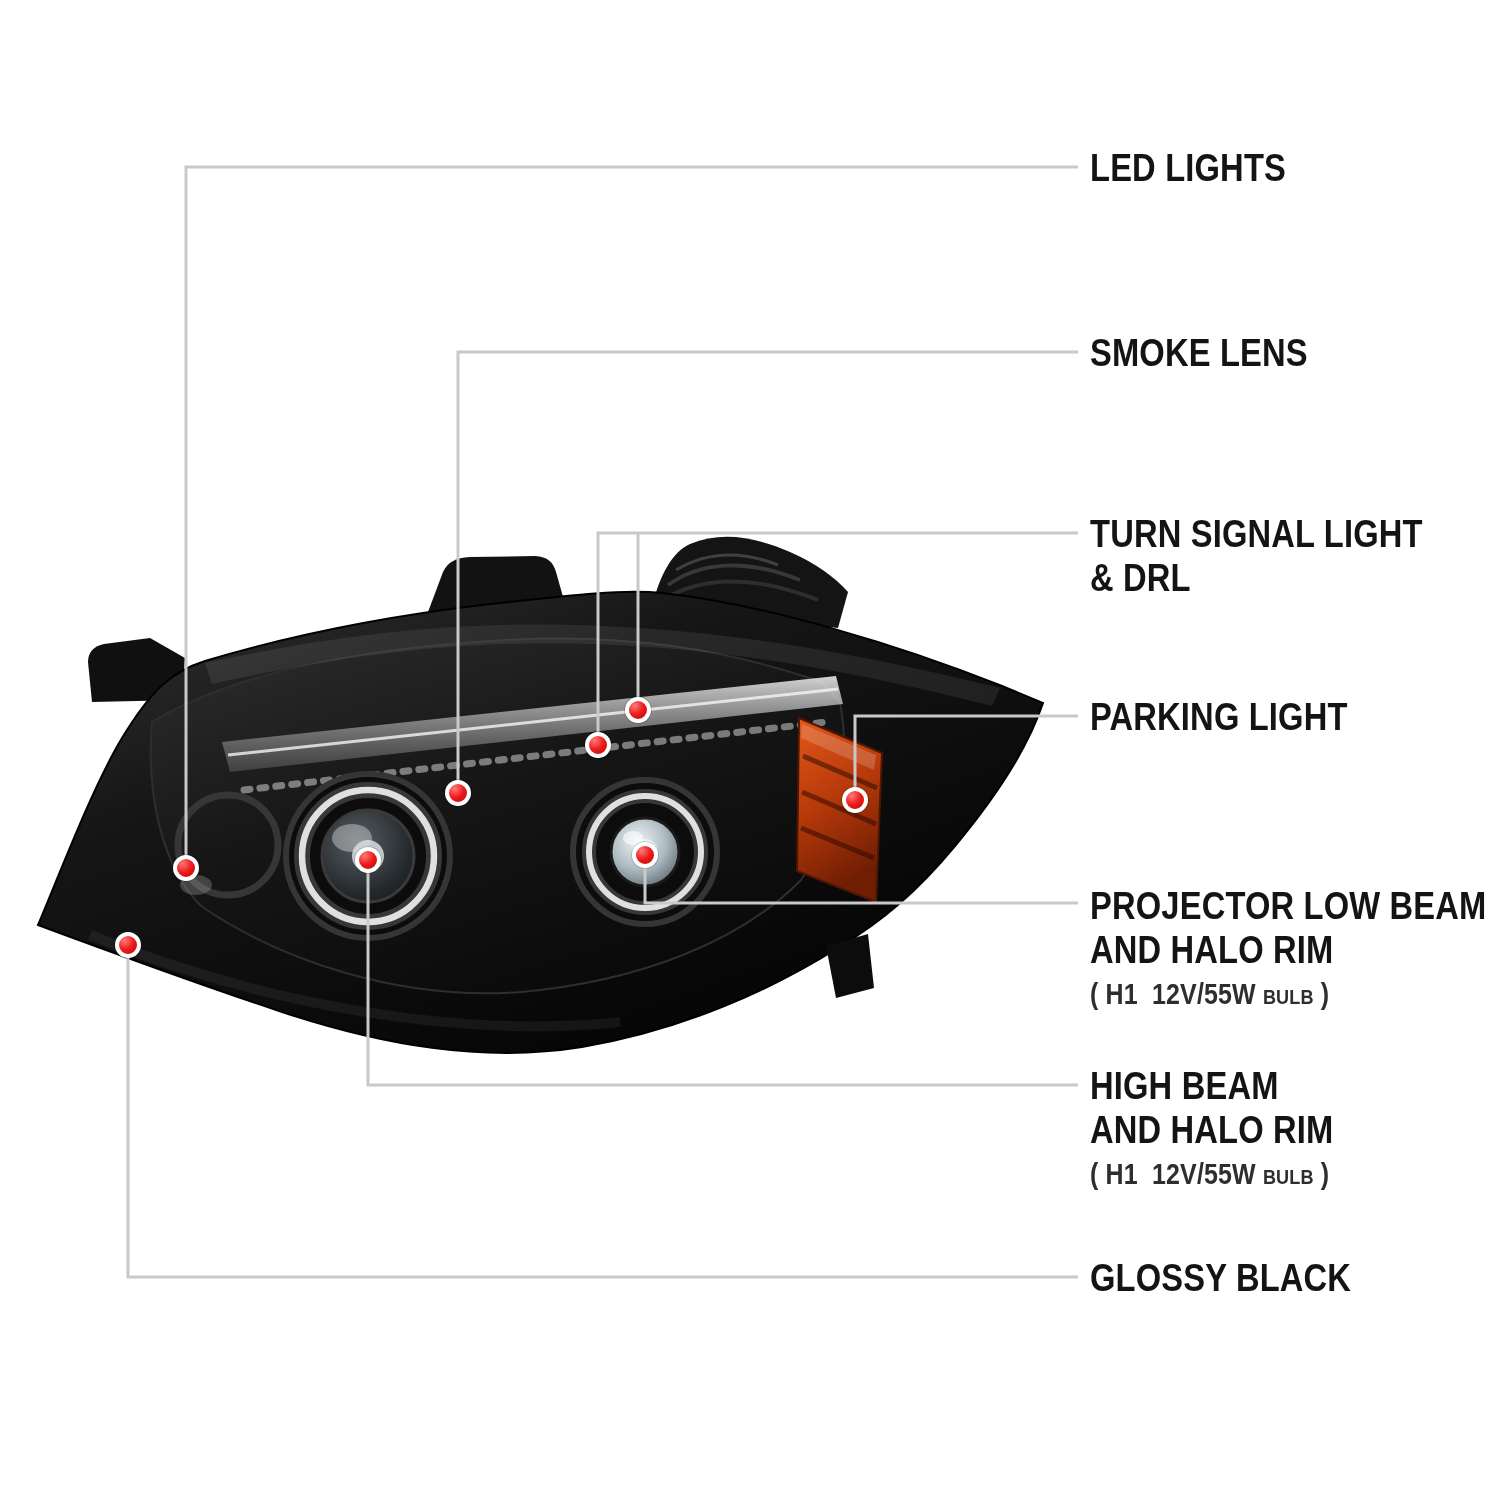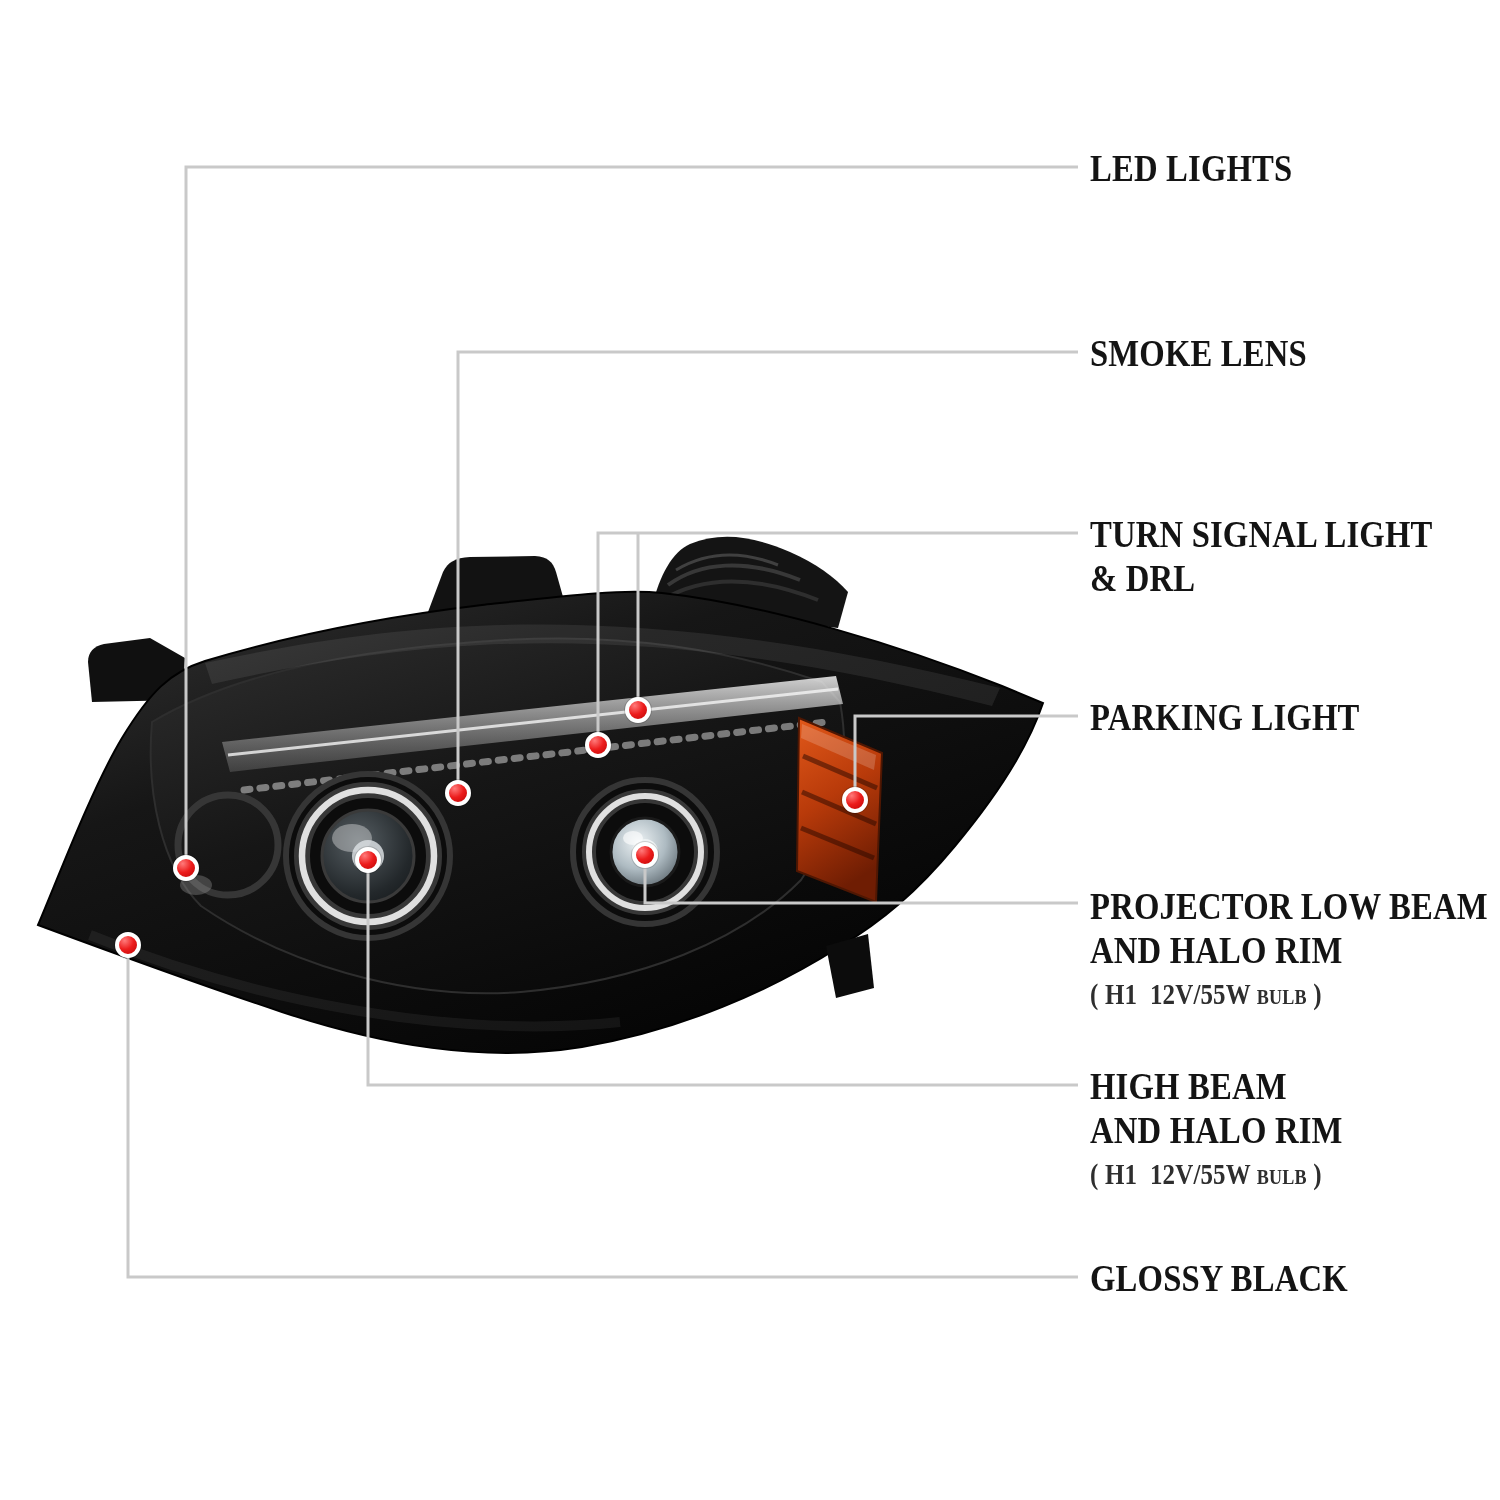--- a/index.html
+++ b/index.html
@@ -1,21 +1,21 @@
 <!DOCTYPE html>
 <html><head>
 <meta charset="utf-8">
 <style>
   html,body{margin:0;padding:0;}
   body{
     width:1500px;height:1500px;position:relative;overflow:hidden;
     background:#ffffff;
     font-family:"Liberation Sans","DejaVu Sans",sans-serif;
   }
-  .stage{position:absolute;inset:0;font-family:Liberation Serif, serif;}
+  .stage{position:absolute;inset:0;}
   svg.overlay{position:absolute;left:0;top:0;display:block;}
   .label{
     position:absolute;left:1090px;
     transform:scaleX(0.86);transform-origin:0 0;
     color:#141414;font-weight:700;font-size:38px;line-height:44px;
     white-space:nowrap;letter-spacing:0.2px;
   }
   .spec{
     font-size:29px;line-height:36px;margin-top:4px;
     color:#2e2e2e;white-space:pre;font-weight:700;

